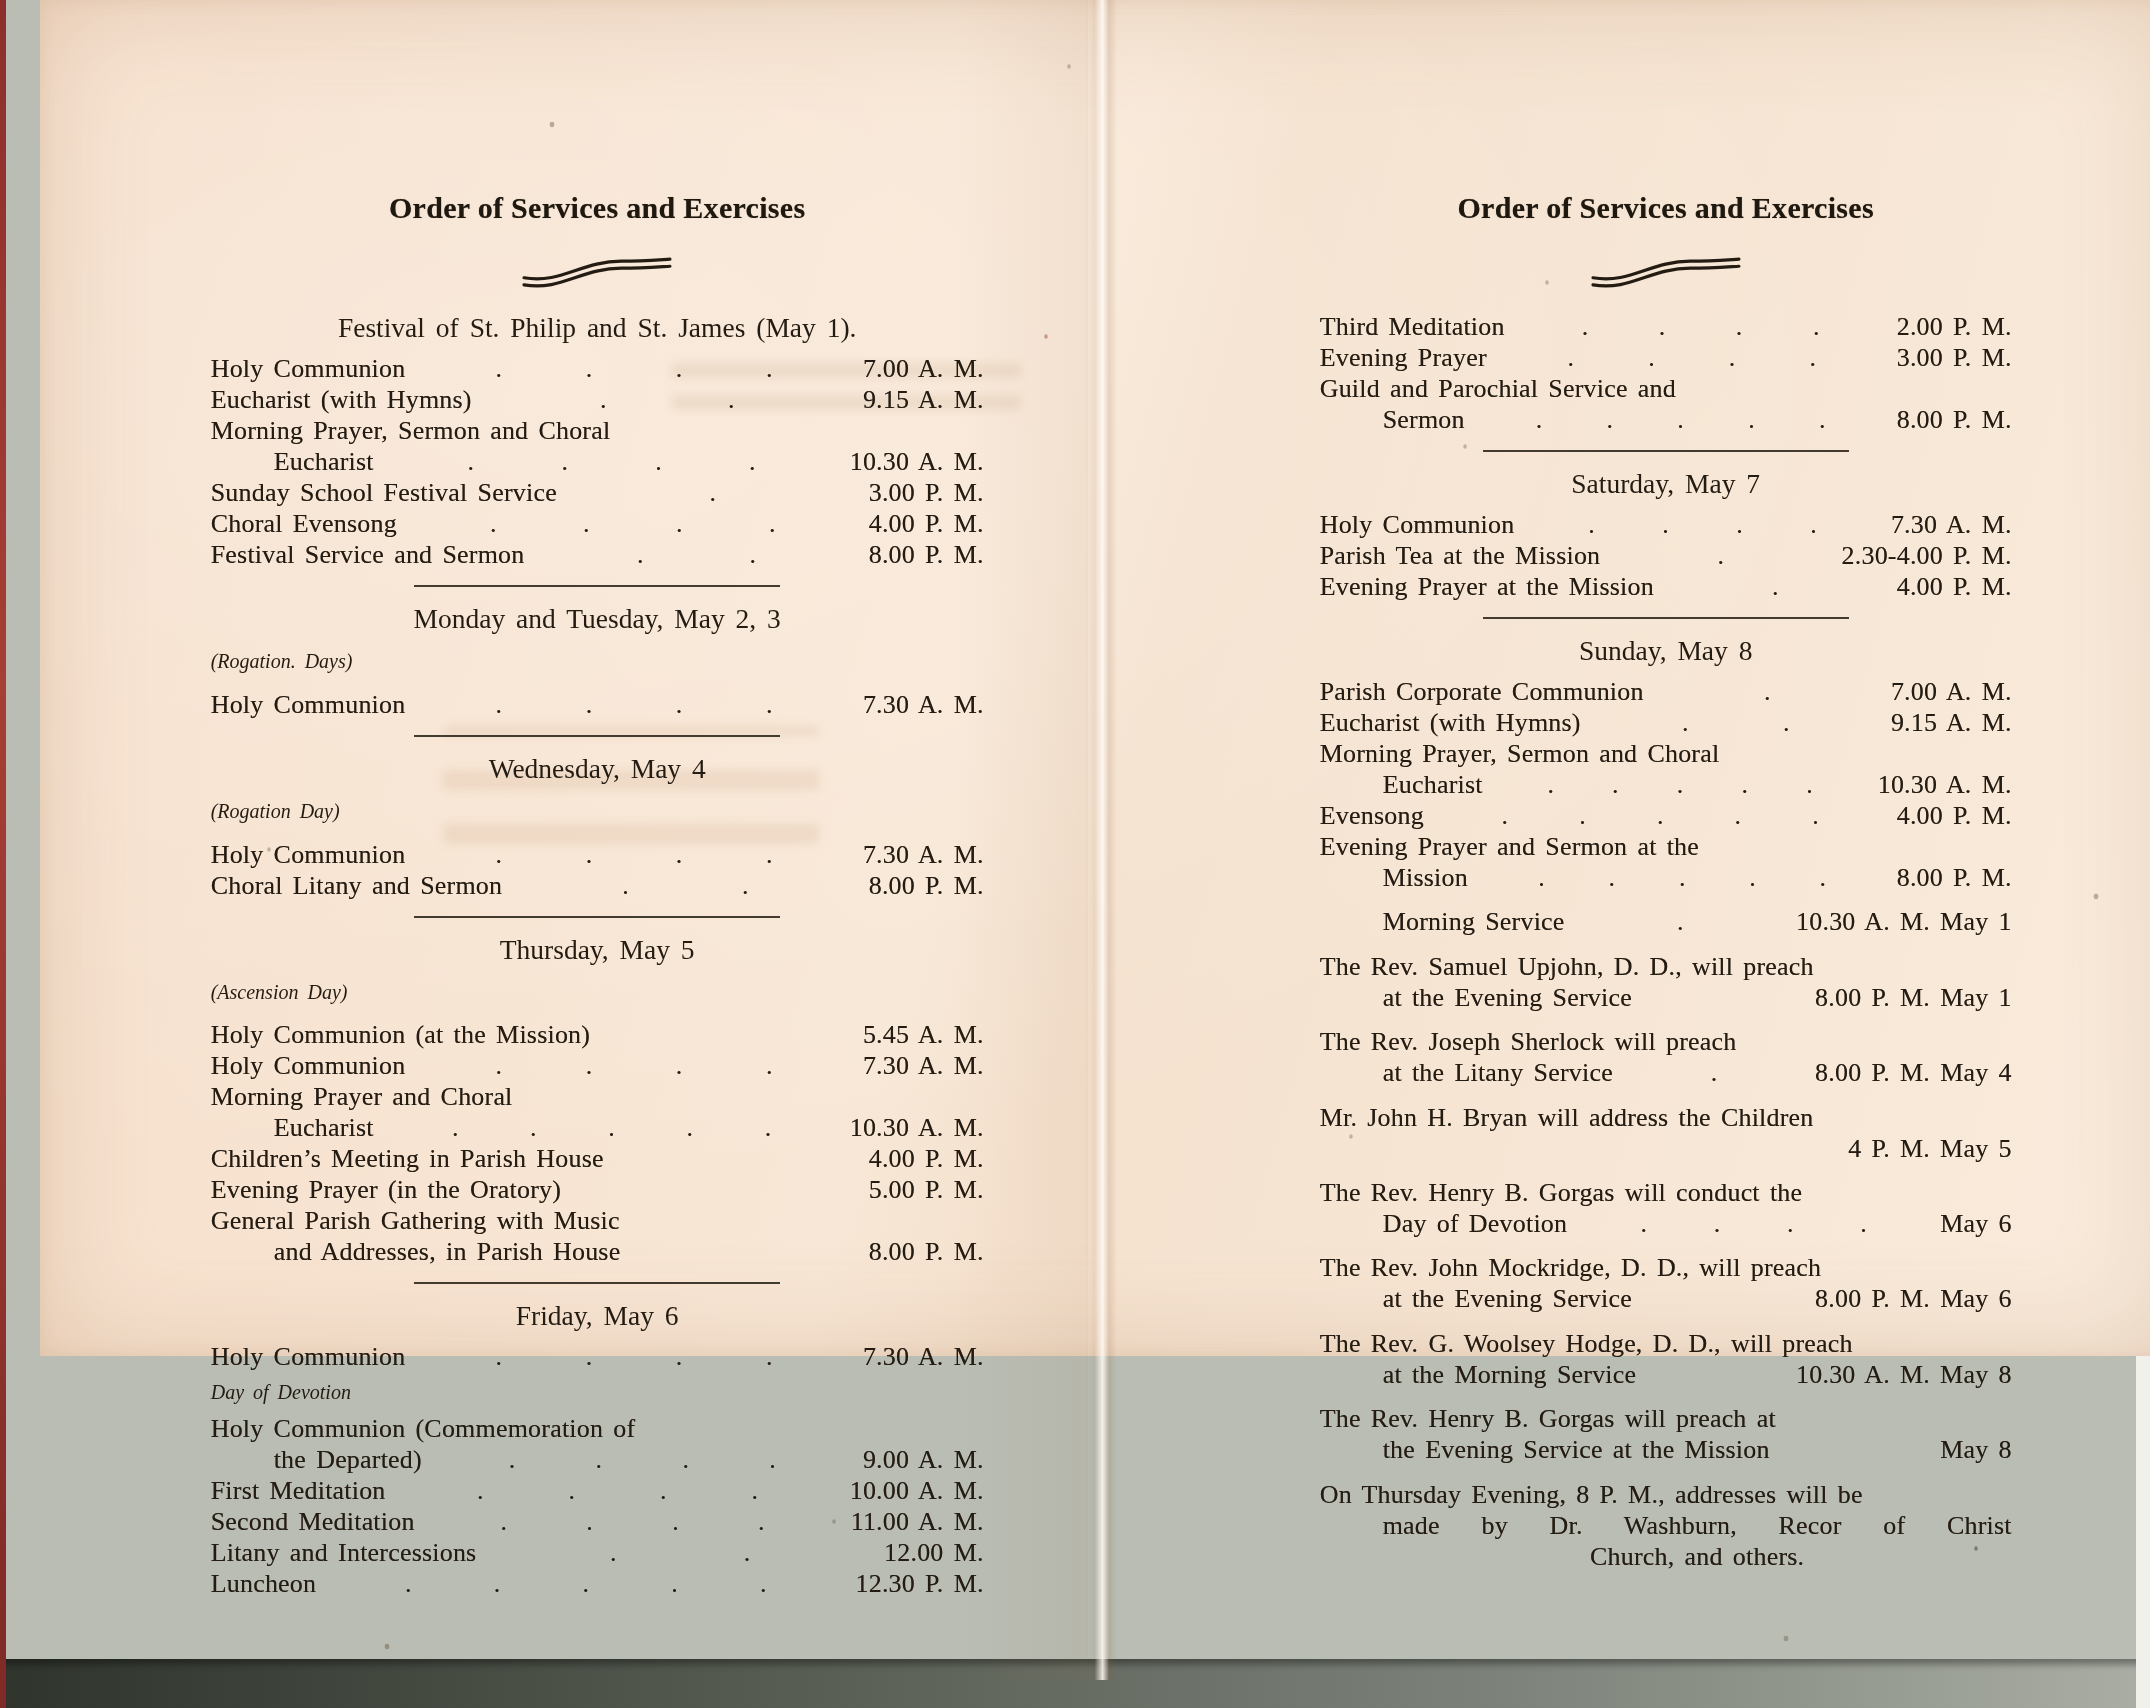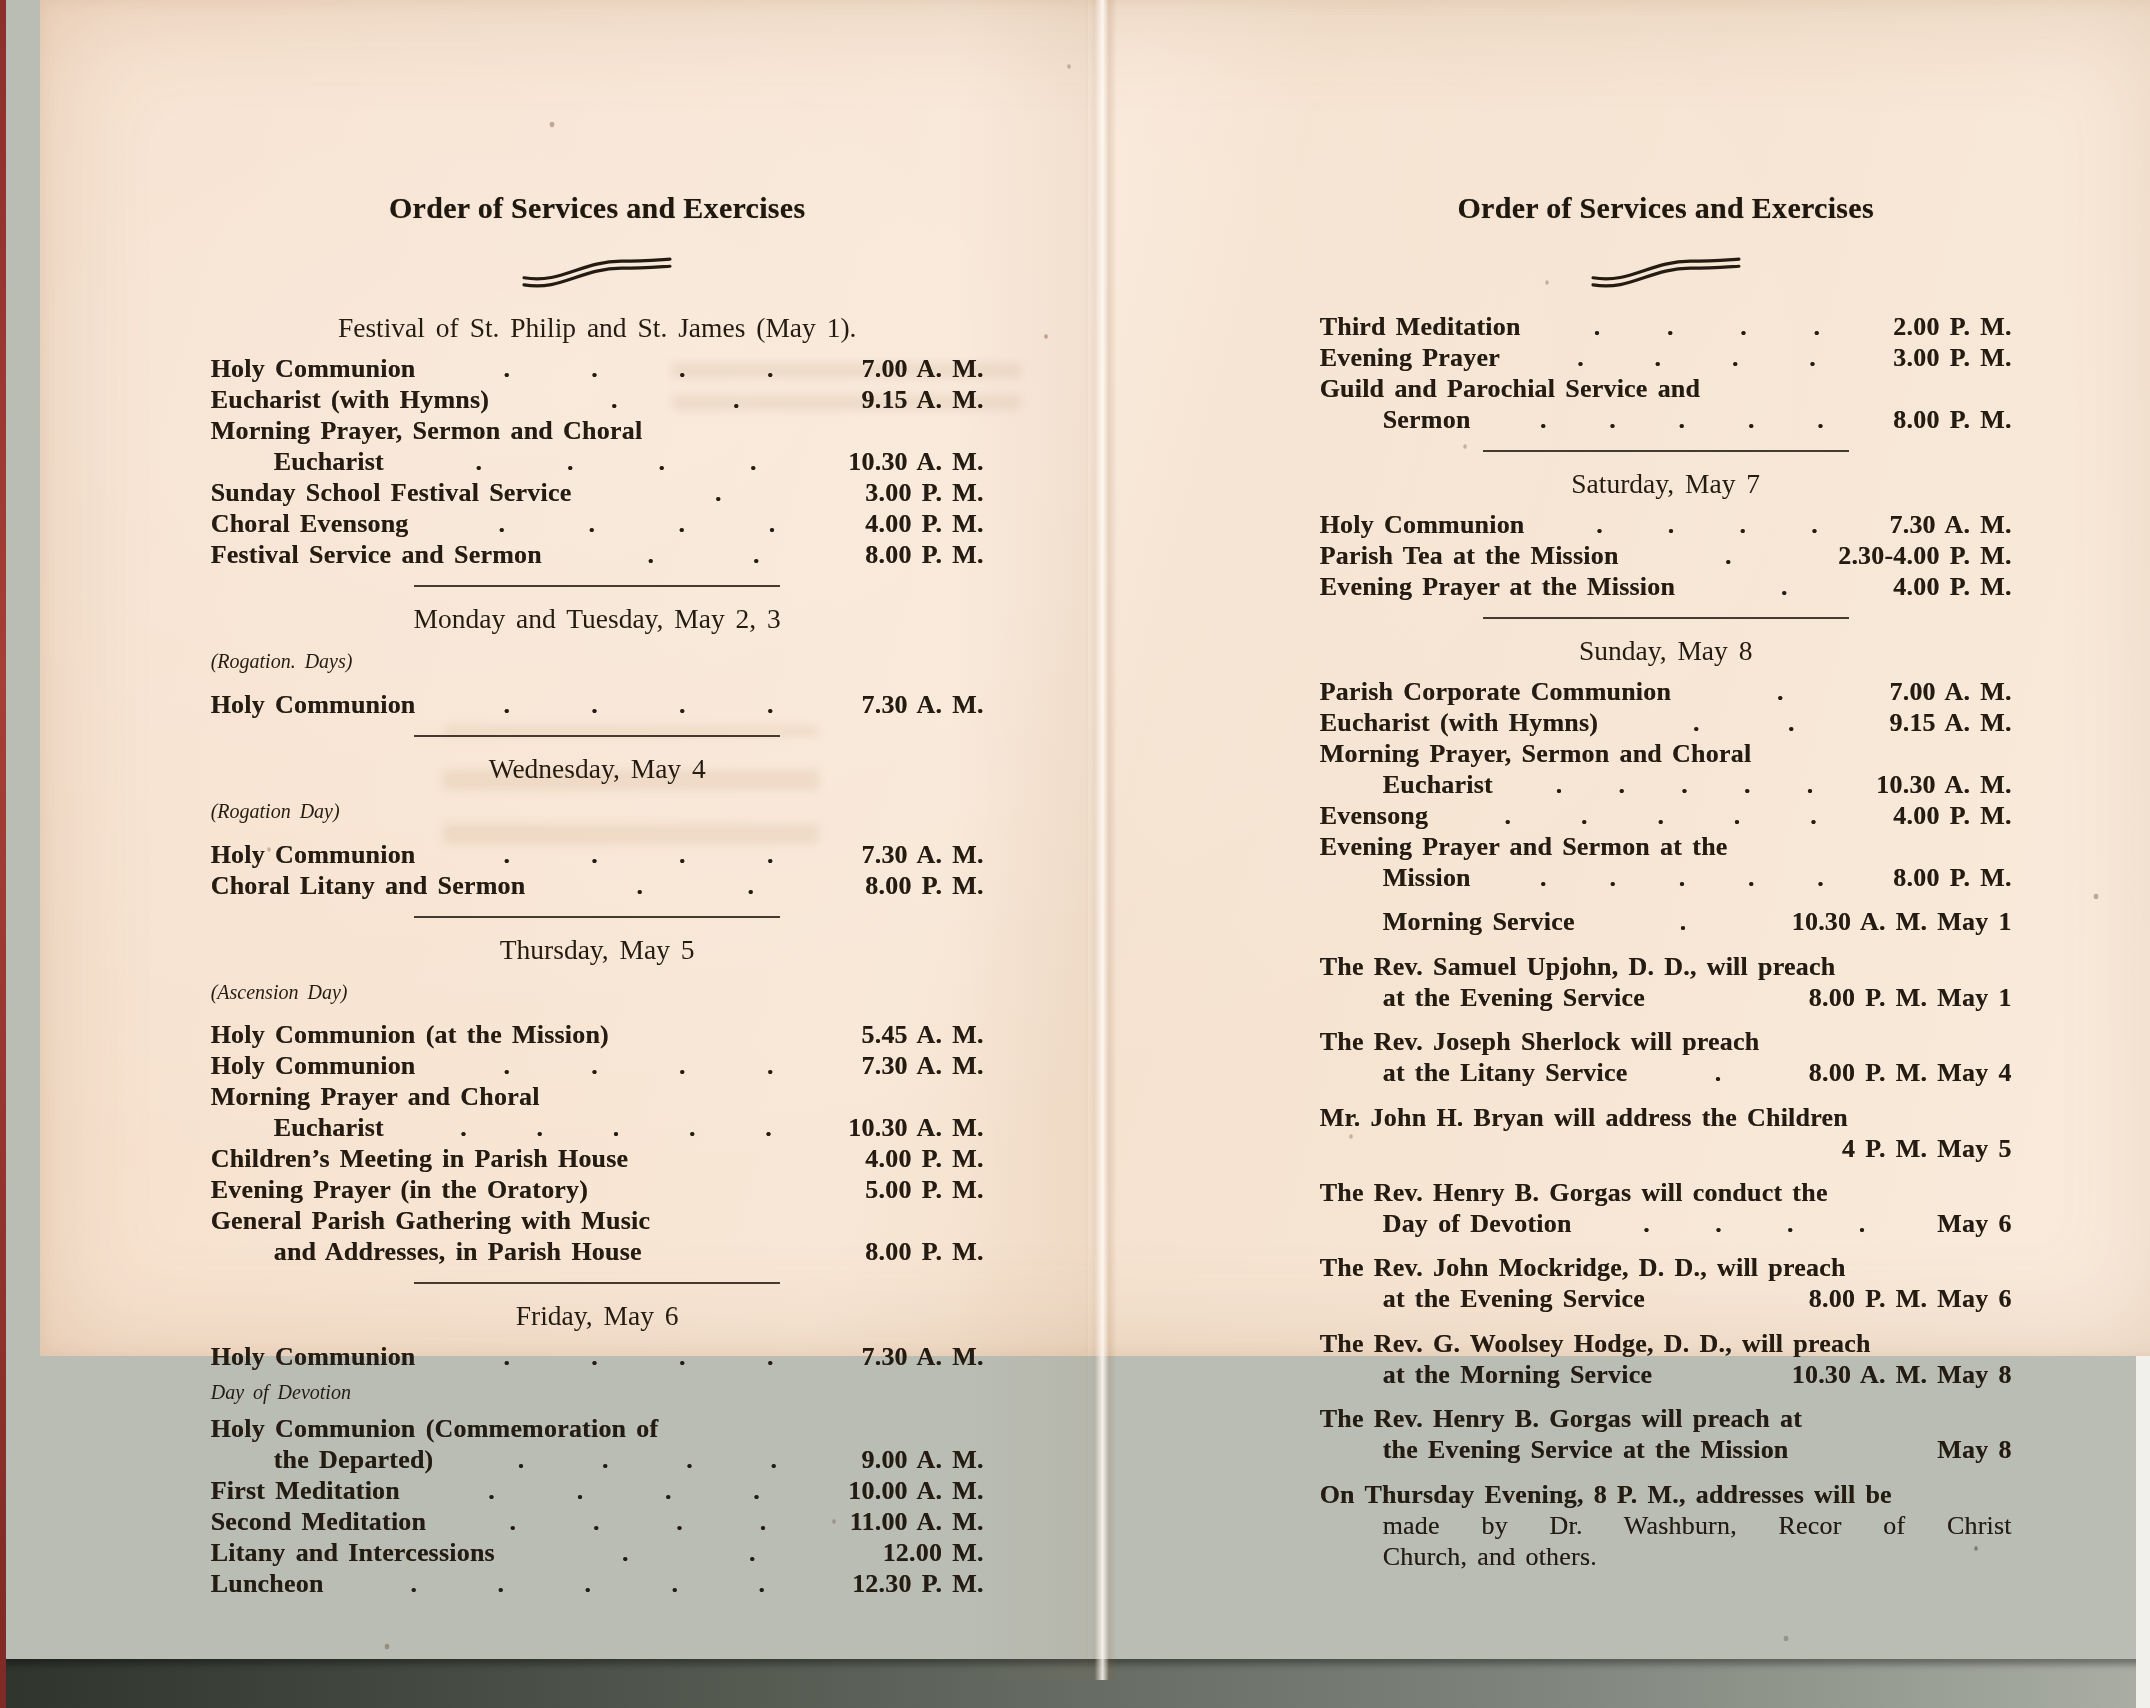--- a/index.html
+++ b/index.html
@@ -52,26 +52,26 @@
   .ornament{display:block;margin:31px auto 0;}
   .sections{margin-top:23px;}
   .section{margin-top:4px;}
   .heading{text-align:center;font-size:27.5px;line-height:34px;margin:9.4px 0 8px;
     word-spacing:4px;}
   .subheading{font-style:italic;text-align:left;font-size:20px;line-height:34px;margin:1.3px 0 10.8px;
     word-spacing:4px;}
   .subheading.inline{margin:2.7px 0 4px;}
   .row,.line{font-size:26px;line-height:31px;word-spacing:3.4px;letter-spacing:0.2px;
     text-shadow:0 0 0.3px rgba(36,28,18,.55);}
-  .row{display:flex;align-items:baseline;font-weight:bold;}
+  .row{display:flex;align-items:baseline;}
   .row .label{white-space:pre;}
   .row .leader{flex:1;display:flex;justify-content:space-evenly;align-items:baseline;margin:0 6.7px;min-width:6.7px;}
   .row .time{white-space:pre;}
   .row.indent{padding-left:63px;justify-content:center;}
-  .line.indent{padding-left:63px;}
+  .line.indent{padding-left:63px;text-align:center;}
   .line.justify{text-align:justify;text-align-last:justify;}
   .divider{width:366px;height:2px;background:#2a2318;margin:15px auto;opacity:.88;}
   .gap{height:13.4px;}
 </style>
 </head>
 <body>
 
 <div class="bg-bottom"></div>
 <div class="bg-right"></div>
 <div class="bg-left-red"></div>

